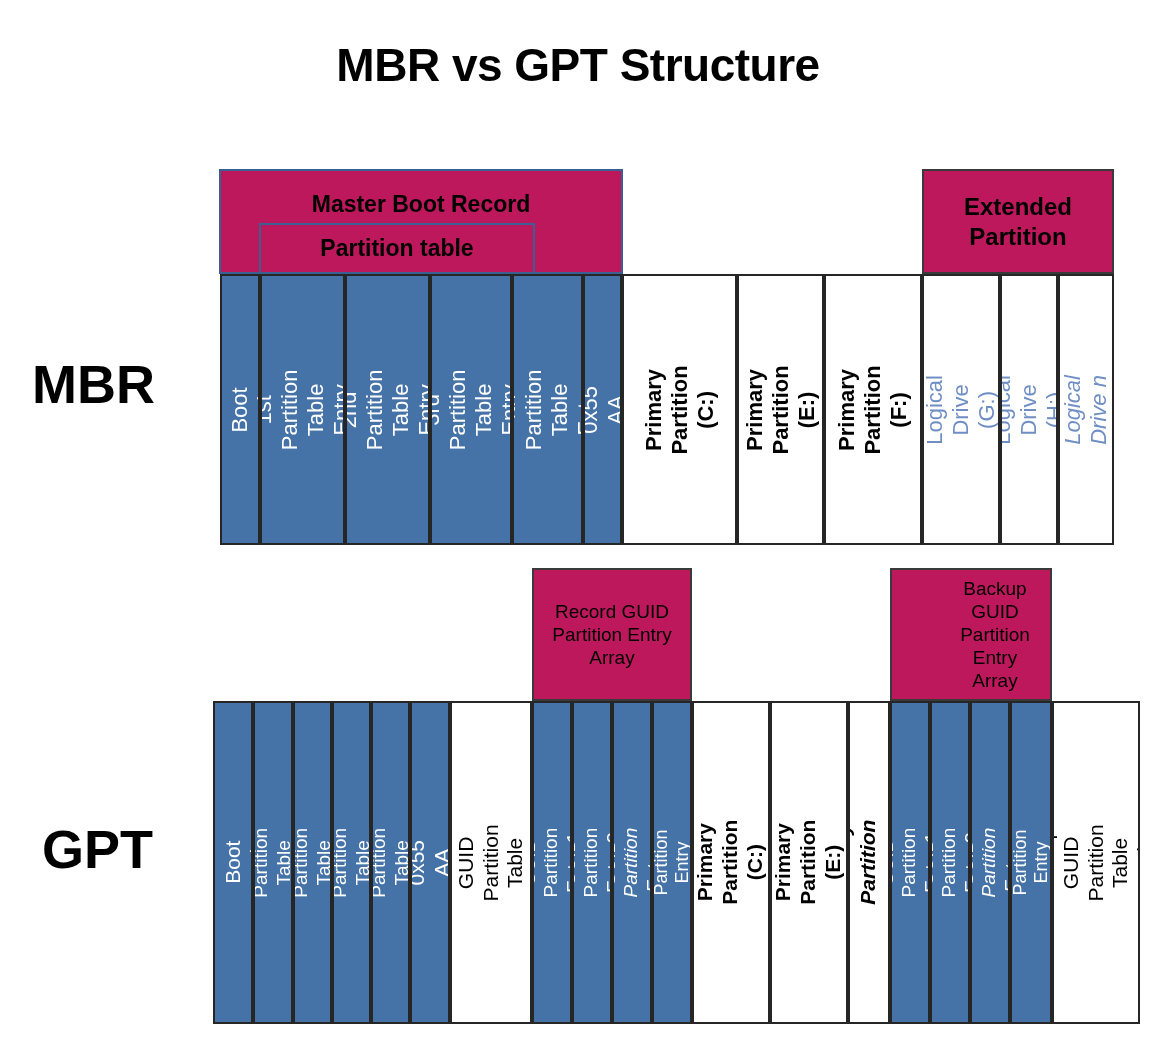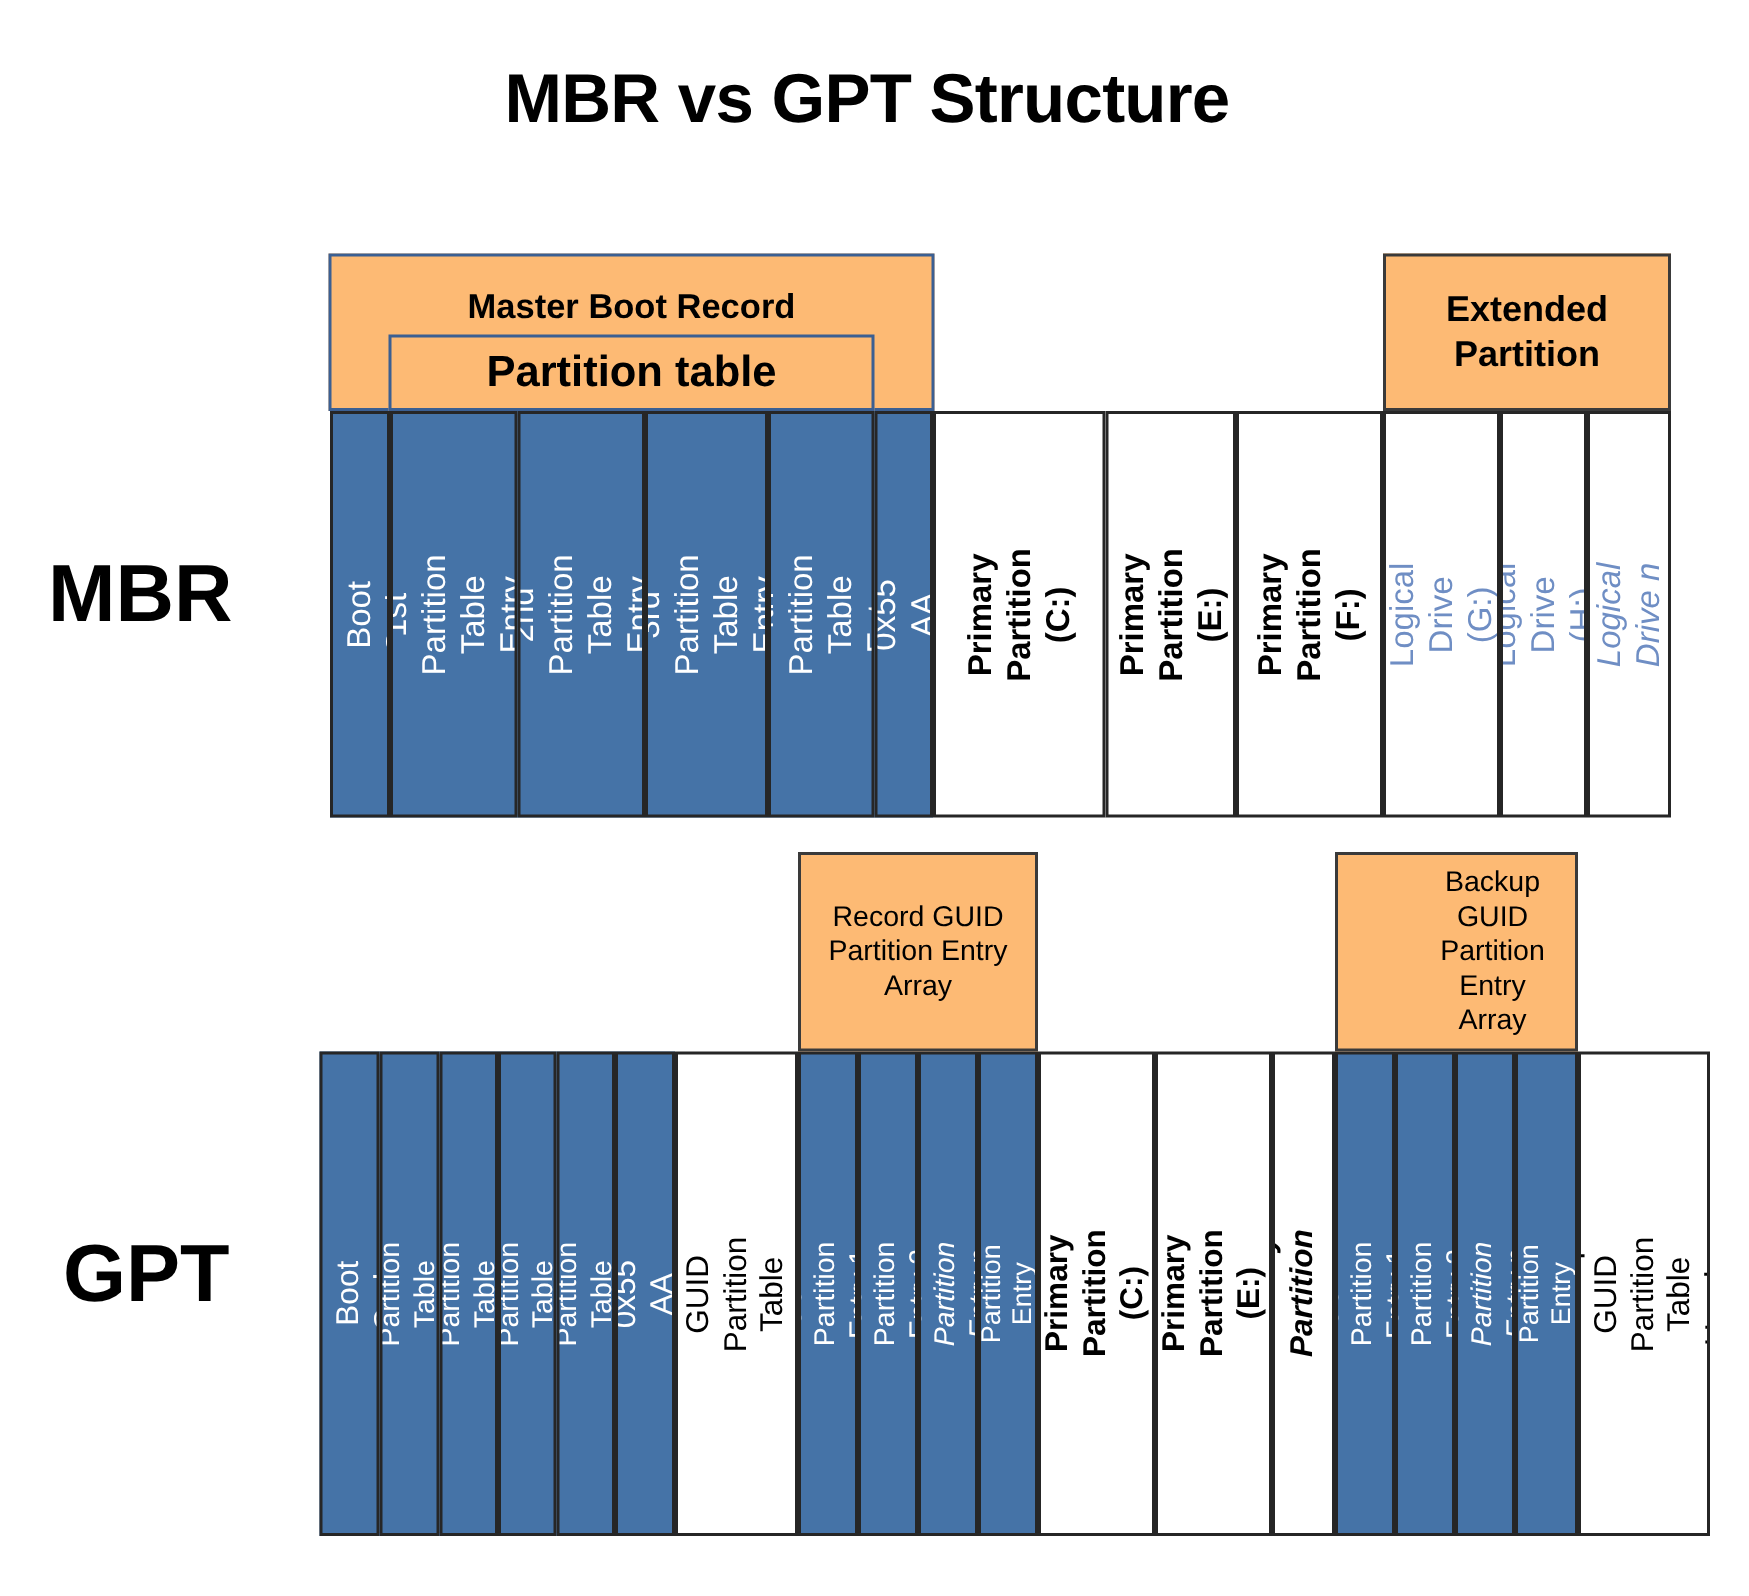--- a/index.html
+++ b/index.html
@@ -29,27 +29,27 @@
   }
 
   
   .row-label {
     position: absolute;
     font-size: 54px;
     font-weight: bold;
     color: #000000;
     letter-spacing: 0px;
   }
-  #label-mbr { left: 32px; top: 365px; text-align: center; }
+  #label-mbr { left: 32px; top: 353px; text-align: center; }
   #label-gpt { left: 42px; top: 818px; }
 
   
   .hdr {
     position: absolute;
-    background: #fdba74;
+    background: #be185d;
     border: 2px solid #3a3a3a;
     display: flex;
     align-items: center;
     justify-content: center;
     text-align: center;
     color: #000000;
     line-height: 1.22;
     z-index: 3;
   }
   .hdr.blue-border { border-color: #3b5f92; }
@@ -87,21 +87,21 @@
 <div id="canvas">
 
   <div id="title">MBR vs GPT Structure</div>
 
   <div class="row-label" id="label-mbr">MBR</div>
 
   <div class="hdr hdr-bold blue-border" style="left:219px; top:169px; width:404px; height:105px; font-size:23px; align-items:flex-start; padding-top:19px;">
     <span>Master Boot Record</span>
   </div>
 
-  <div class="hdr hdr-bold blue-border" style="left:259px; top:223px; width:324px; height:51px; font-size:29px;">
+  <div class="hdr hdr-bold blue-border" style="left:259px; top:223px; width:276px; height:51px; font-size:23px;">
     <span>Partition table</span>
   </div>
 
   <div class="hdr hdr-bold" style="left:922px; top:169px; width:192px; height:105px; font-size:24px; white-space:pre-line;">
     <span>Extended
 Partition</span>
   </div>
 
   <div id="mbr-cells">
       <div class="cell blue" style="left: 220px; top: 274px; width: 40px; height: 271px;">

